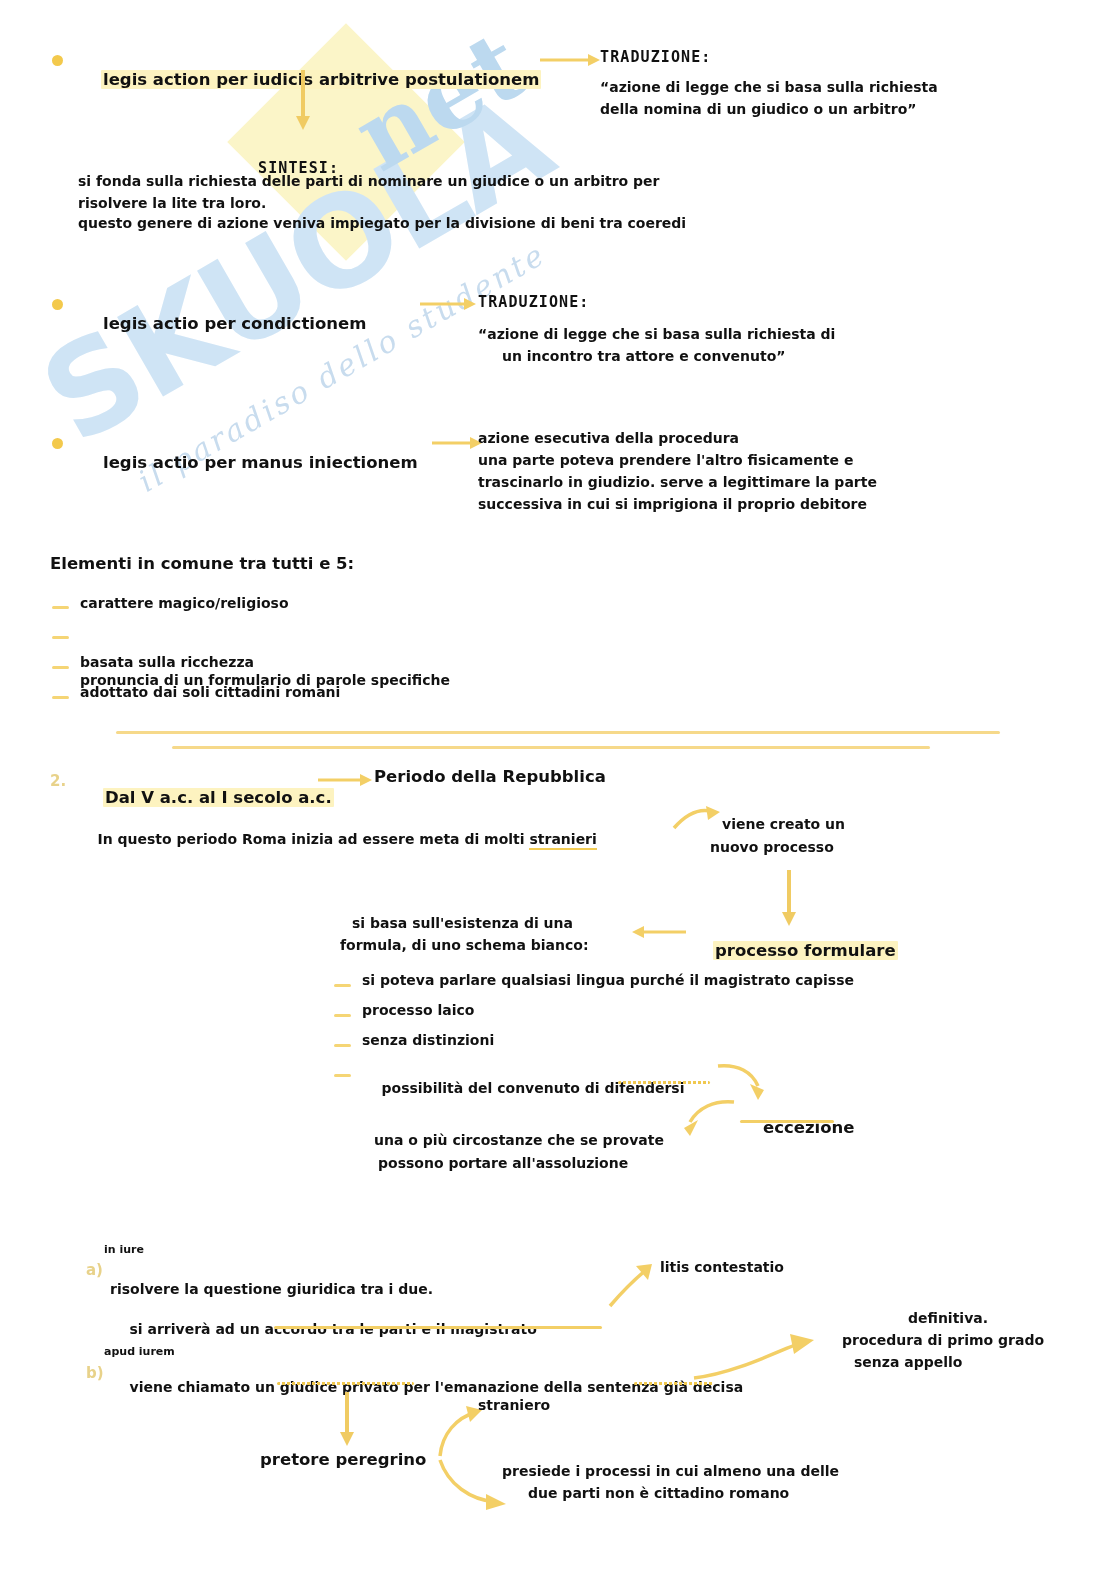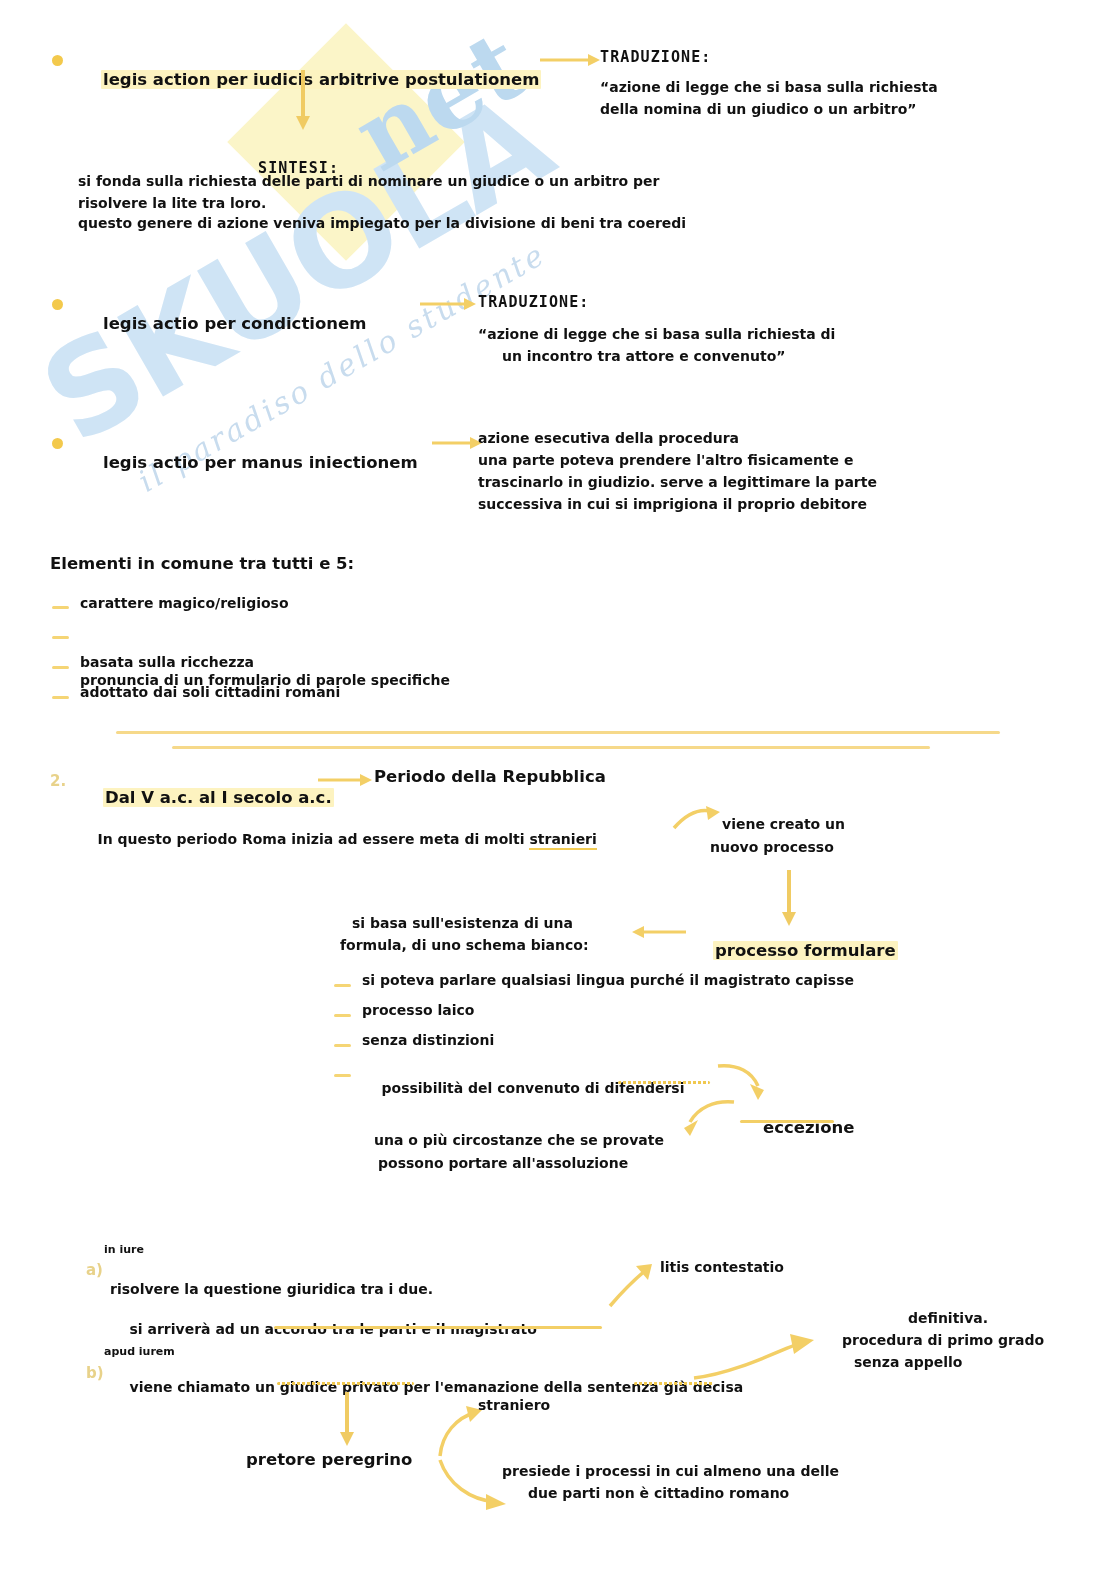--- a/index.html
+++ b/index.html
@@ -250,21 +250,21 @@
 
   <div class="t body" style="left:908px;top:1309px;">definitiva.</div>
   <div class="t body" style="left:842px;top:1331px;">procedura di primo grado</div>
   <div class="t body" style="left:854px;top:1353px;">senza appello</div>
 
   <svg class="arrow" style="left:336px;top:1392px;" width="22" height="58">
     <line x1="11" y1="0" x2="11" y2="42" stroke="#f0cb63" stroke-width="4"></line>
     <polygon points="4,40 18,40 11,54" fill="#f0cb63"></polygon>
   </svg>
 
-  <div class="t bodyb" style="left:246px;top:1449px;text-align:right;">pretore peregrino</div>
+  <div class="t bodyb" style="left:260px;top:1449px;text-align:right;">pretore peregrino</div>
 
   <svg class="arrow" style="left:432px;top:1404px;" width="56" height="56">
     <path d="M8,52 C10,30 24,14 44,8" stroke="#f3cf66" stroke-width="3.5" fill="none"></path>
     <polygon points="34,2 50,6 38,18" fill="#f3cf66"></polygon>
   </svg>
   <div class="t body" style="left:478px;top:1396px;">straniero</div>
 
   <svg class="arrow" style="left:438px;top:1458px;" width="72" height="52">
     <path d="M2,2 C10,26 32,42 58,44" stroke="#f3cf66" stroke-width="3.5" fill="none"></path>
     <polygon points="48,36 68,46 48,52" fill="#f3cf66"></polygon>

